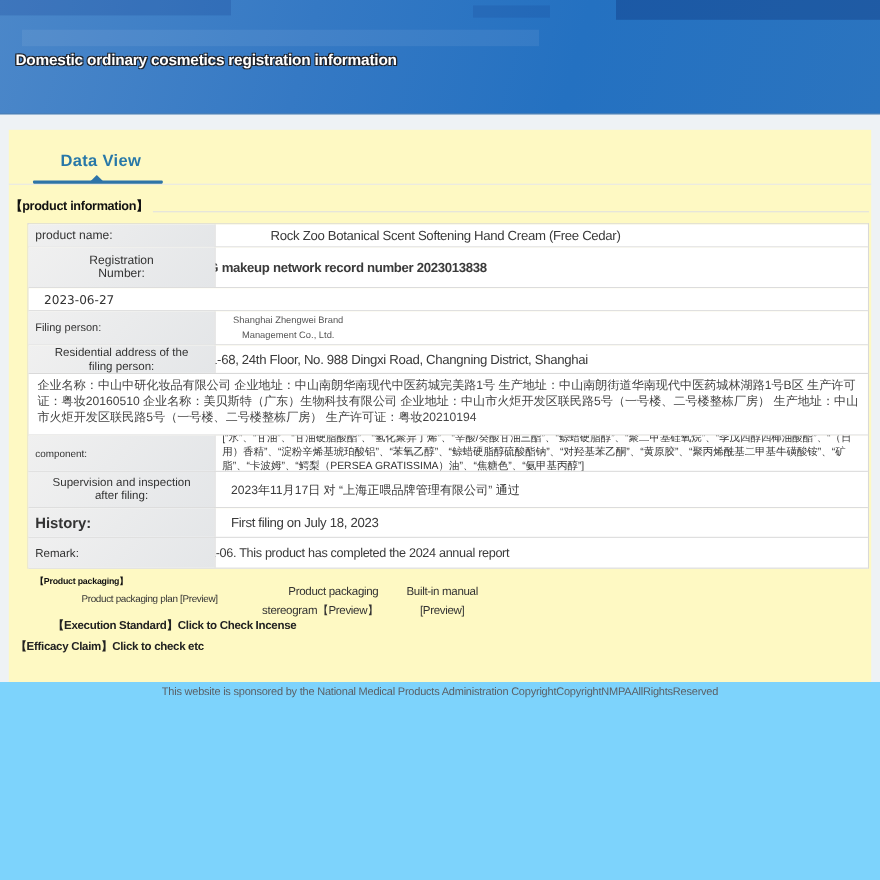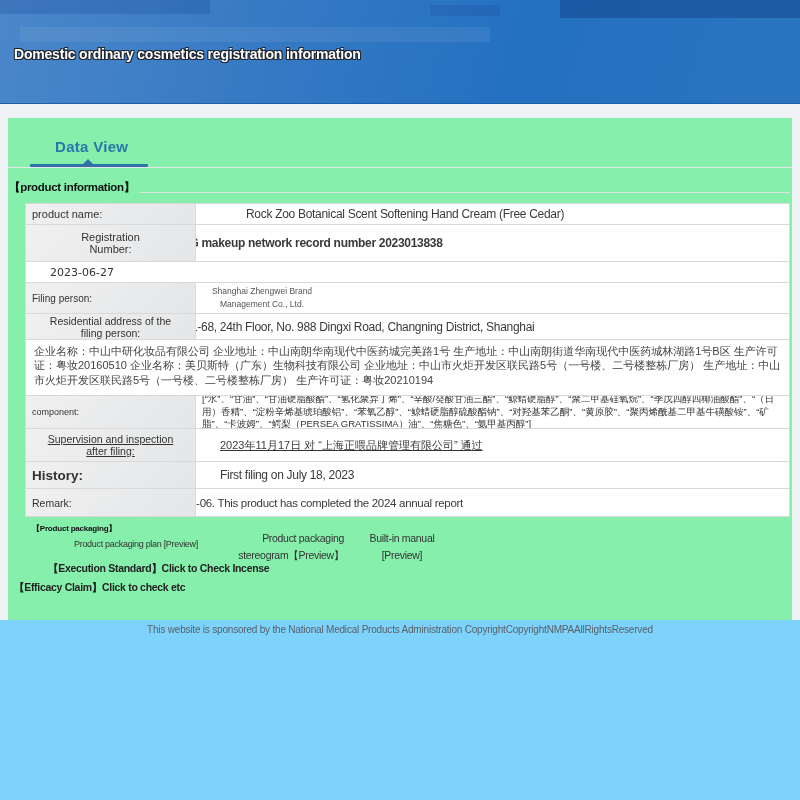--- a/index.html
+++ b/index.html
@@ -21,21 +21,21 @@
   .blk3{left:430px;top:5px;width:70px;height:11px;background:rgba(20,60,140,0.18);}
   .blk4{left:20px;top:27px;width:470px;height:15px;background:rgba(255,255,255,0.07);}
   .banner-title{
     position:absolute;left:14px;top:46px;
     font-size:14px;font-weight:bold;color:#fff;letter-spacing:-0.2px;
     text-shadow:-1px -1px 0 #20242c,1px -1px 0 #20242c,-1px 1px 0 #20242c,1px 1px 0 #20242c;
   }
   
   .card{
     position:absolute;left:8px;top:118px;width:784px;height:502px;
-    background:#86efac;
+    background:#fef9c3;
   }
   .tabbar{position:absolute;left:0;top:0;right:0;height:49px;border-bottom:1px solid #e8e8e8;}
   .tab-label{
     position:absolute;left:47px;top:20px;
     font-size:15px;font-weight:600;color:#2878a8;letter-spacing:0.3px;
   }
   .tab-underline{position:absolute;left:22px;top:46px;width:118px;height:3px;background:#2e74a8;border-radius:1px;}
   .tab-caret{
     position:absolute;left:74px;top:41px;width:0;height:0;
     border-left:6px solid transparent;border-right:6px solid transparent;
@@ -57,42 +57,42 @@
   .cell-label{
     width:170px;flex:0 0 170px;box-sizing:border-box;
     background:linear-gradient(135deg,#f0f0f0,#e4e6e8);
     border-right:1px solid #d9d9d9;
     display:flex;align-items:center;
     padding-left:6px;color:#333;overflow:hidden;
   }
   .cell-label.center{justify-content:center;text-align:center;padding-left:0;}
   .cell-value{
     flex:1;display:flex;align-items:center;
-    padding-left:24px;box-sizing:border-box;color:#3a3a3a;overflow:hidden;
+    padding-left:14px;box-sizing:border-box;color:#3a3a3a;overflow:hidden;
   }
   .r1{height:20px;}  .r1 .cell-label{font-size:11px;}
   .r1 .cell-value{font-size:12px;padding-left:50px;letter-spacing:-0.3px;}
   .r2{height:36px;}  .r2 .cell-label{font-size:11px;}
   .r2 .cell-label span{display:inline-block;width:90px;}
   .r2 .cell-value{font-size:12px;font-weight:600;padding-left:0;letter-spacing:-0.3px;}
   .r2 .cell-value span{margin-left:-25px;}
   .r3{height:20px;}  .r3 .cell-label{font-size:13px;}
   .r3 .cell-value{font-size:11px;font-family:"DejaVu Sans",sans-serif;color:#333;}
   .r4{height:30px;}  .r4 .cell-label{font-size:10px;}
   .r4 .cell-value{font-size:8.5px;color:#555;padding-left:0;}
   .r4 .cell-value span{display:inline-block;width:132px;text-align:center;line-height:1.5;}
   .r5{height:25px;}  .r5 .cell-label{font-size:10.5px;}
   .r5 .cell-label span{display:inline-block;width:122px;}
   .r5 .cell-value{font-size:12px;padding-left:0;letter-spacing:-0.3px;}
   .r5 .cell-value span{margin-left:-58px;background:rgba(255,255,255,0);}
   .r6{height:55px;}  .r6 .cell-label{font-size:10.5px;}
   .r6 .cell-value{font-size:11px;line-height:1.3;padding:2px 6px 2px 8px;color:#444;align-items:flex-start;padding-top:4px;}
   .r7{height:32px;}  .r7 .cell-label{font-size:9px;}
   .r7 .cell-value{font-size:9.5px;line-height:1.3;padding:2px 6px 2px 6px;color:#333;}
-  .r8{height:32px;text-decoration:underline;}  .r8 .cell-label{font-size:10.5px;}
+  .r8{height:32px;}  .r8 .cell-label{font-size:10.5px;}
   .r8 .cell-label span{display:inline-block;width:142px;}
   .r8 .cell-value{font-size:11px;}
   .r9{height:26px;}  .r9 .cell-label{font-size:13.5px;font-weight:bold;}
   .r9 .cell-value{font-size:12px;letter-spacing:-0.3px;}
   .r10{height:27px;} .r10 .cell-label{font-size:10.5px;}
   .r10 .cell-value{font-size:11.5px;padding-left:0;letter-spacing:-0.3px;}
   .r10 .cell-value span{margin-left:-40px;}
   .cell-label.center span, .r2 .cell-label span, .r5 .cell-label span, .r8 .cell-label span{text-align:center;}
   
   .packaging{position:absolute;left:0;top:402px;right:0;height:52px;}

